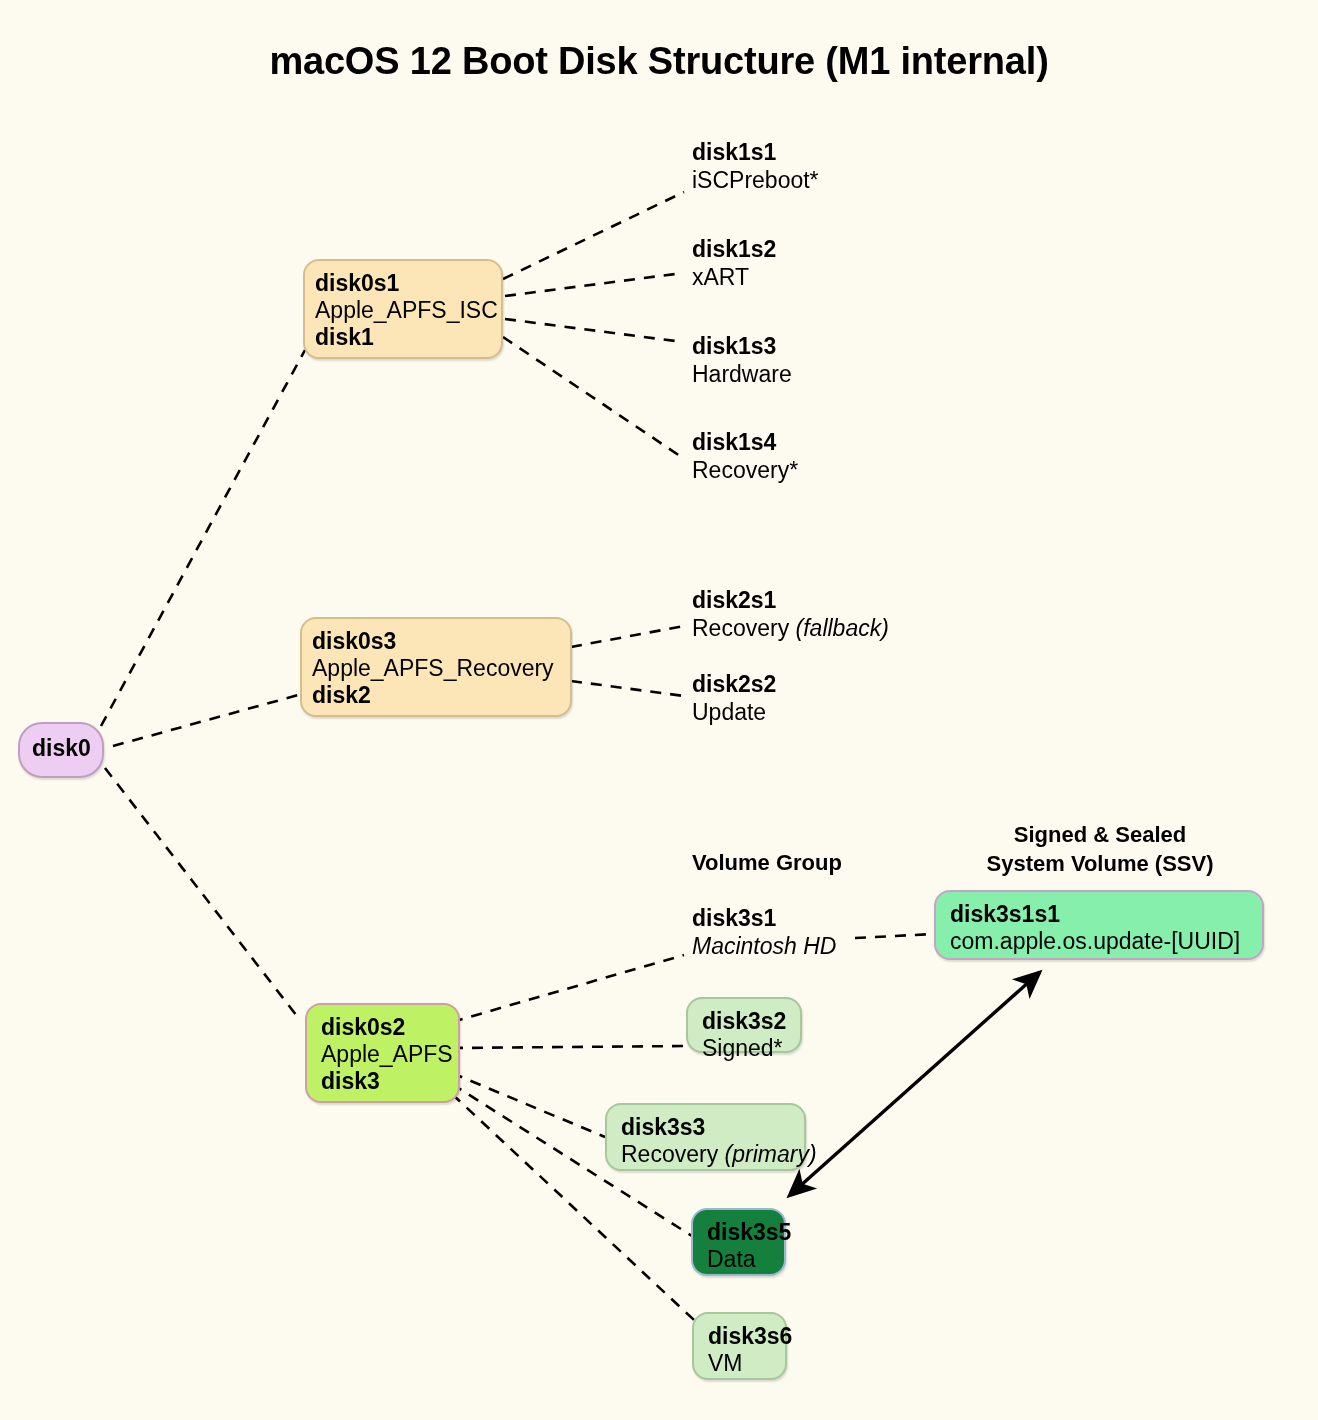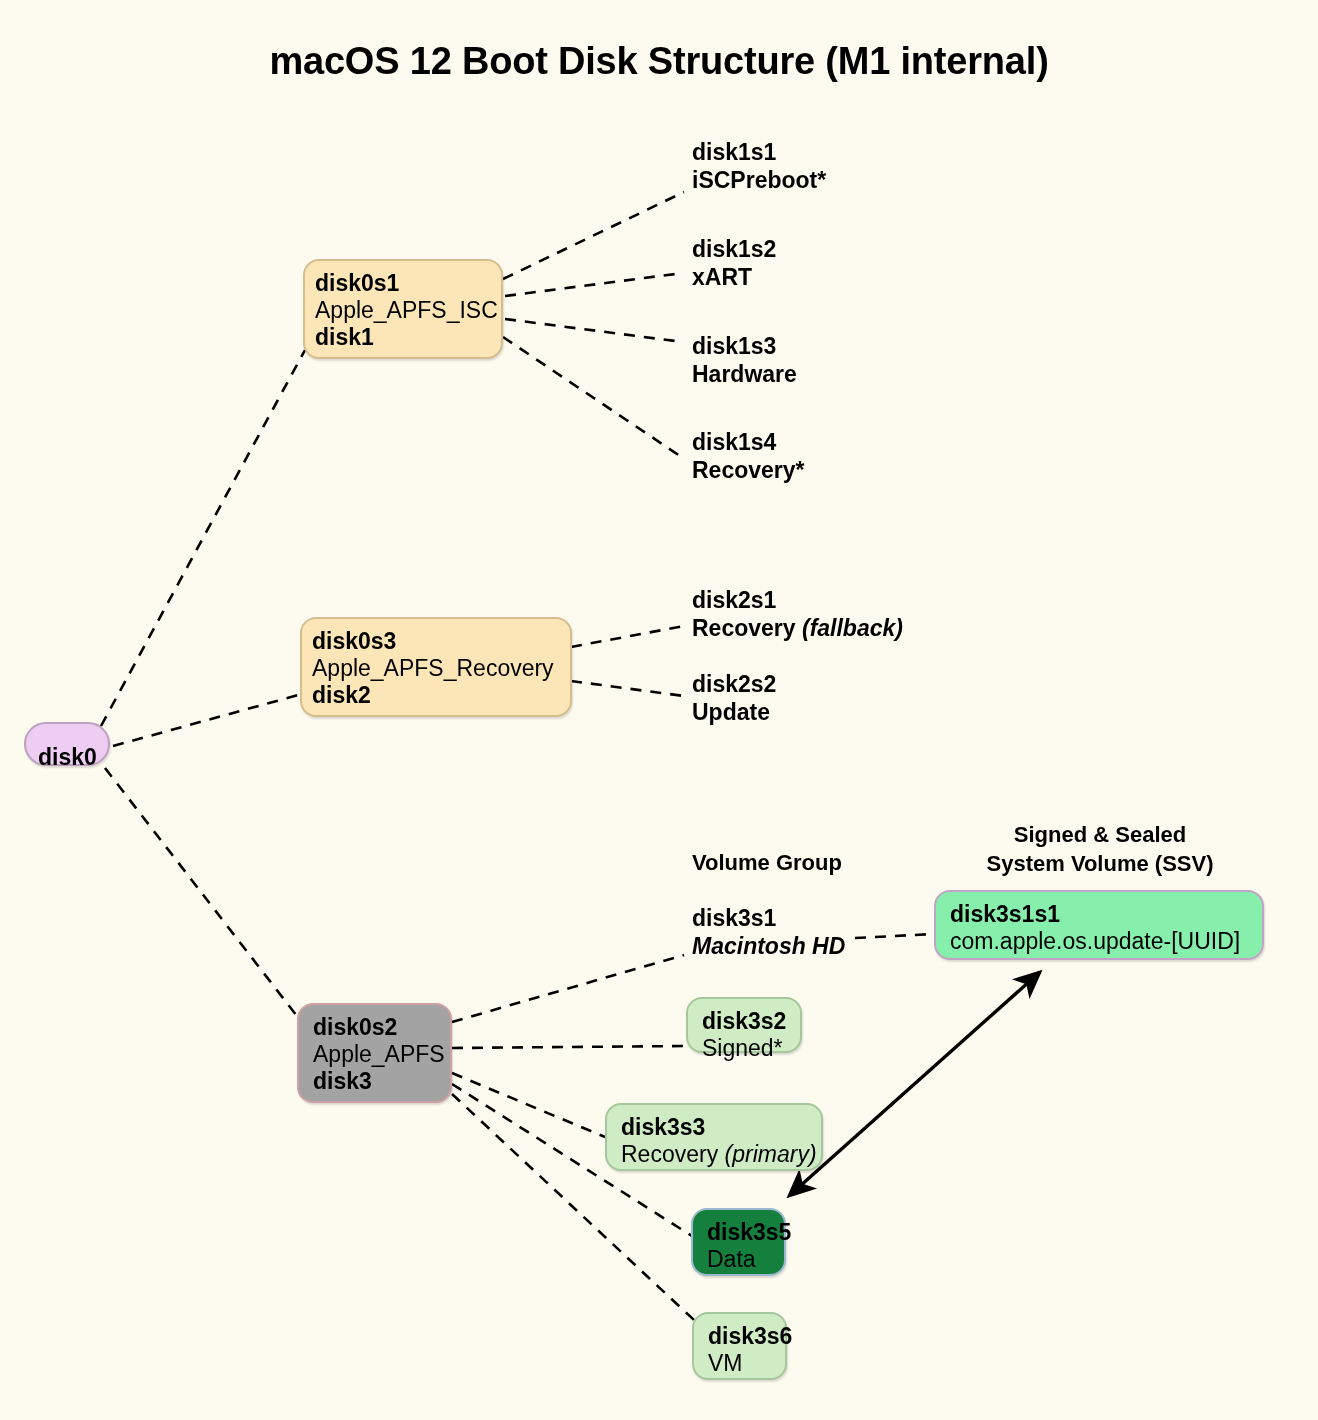--- a/index.html
+++ b/index.html
@@ -71,21 +71,21 @@
     position: absolute;
     white-space: nowrap;
   }
   .plain .l1 {
     font-size: 23px;
     font-weight: bold;
     line-height: 1.2;
   }
   .plain .l2 {
     font-size: 23px;
-    font-weight: bold;
+    font-weight: normal;
     line-height: 1.2;
   }
   .plain .l2.it, .plain .it {
     font-style: italic;
   }
 
   .grouphdr {
     position: absolute;
     font-size: 22px;
     font-weight: bold;
@@ -98,21 +98,21 @@
     position: absolute;
     font-size: 19px;
     line-height: 1.35;
     text-align: right;
     white-space: nowrap;
   }
 
   
   .f-purple  { background: #eecdf2; border-color: #bda0bf; }
   .f-tan     { background: #fce6b8; border-color: #d6bd8d; padding-left: 10px; }
-  .f-pink    { background: #a3a3a3; border-color: #cfa0a3; }
+  .f-pink    { background: #bef264; border-color: #cfa0a3; margin-left: 8px; }
   .f-green   { background: #cfecc5; border-color: #a6c79c; }
   .f-blue    { background: #15803d; border-color: #9ab8cf; }
   .f-lav     { background: #86efac; border-color: #c3a4c8; }
 </style>
 </head>
 <body>
 
 <div id="stage">
 
   <svg id="wires" viewBox="0 0 1318 1420">
@@ -148,21 +148,21 @@
       <path d="M452,1094 L694,1320"></path>
 
       <path d="M855,938 L934,934"></path>
     </g>
 
     <path d="M790,1195 L1040,972" stroke="#000" stroke-width="3.4" fill="none" marker-start="url(#arrTail)" marker-end="url(#arrHead)"></path>
   </svg>
 
   <div class="title">macOS 12 Boot Disk Structure (M1 internal)</div>
 
-  <div class="node f-purple" style="left:24px; top:722px; width:86px; height:32px; padding:20px 12px; border-radius:24px;">
+  <div class="node f-purple" style="left:18px; top:722px; width:86px; height:56px; padding:11px 12px; border-radius:24px;">
     <div class="l1">disk0</div>
   </div>
 
   <div class="node f-tan" style="left:303px; top:259px; width:200px; height:100px;">
     <div class="l1">disk0s1</div>
     <div class="l2">Apple_APFS_ISC</div>
     <div class="l3">disk1</div>
   </div>
 
   <div class="plain" style="left:692px; top:139px;">
@@ -217,21 +217,21 @@
   <div class="node f-lav" style="left:934px; top:890px; width:330px; height:70px;">
     <div class="l1">disk3s1s1</div>
     <div class="l2">com.apple.os.update-[UUID]</div>
   </div>
 
   <div class="node f-green" style="left:686px; top:997px; width:116px; height:56px;">
     <div class="l1">disk3s2</div>
     <div class="l2">Signed*</div>
   </div>
 
-  <div class="node f-green" style="left:605px; top:1103px; width:218px; height:68px;">
+  <div class="node f-green" style="left:605px; top:1103px; width:201px; height:68px;">
     <div class="l1">disk3s3</div>
     <div class="l2"><span>Recovery </span><span class="it">(primary)</span></div>
   </div>
 
   <div class="node f-blue" style="left:691px; top:1208px; width:95px; height:68px;">
     <div class="l1">disk3s5</div>
     <div class="l2">Data</div>
   </div>
 
   <div class="node f-green" style="left:692px; top:1312px; width:95px; height:68px;">

